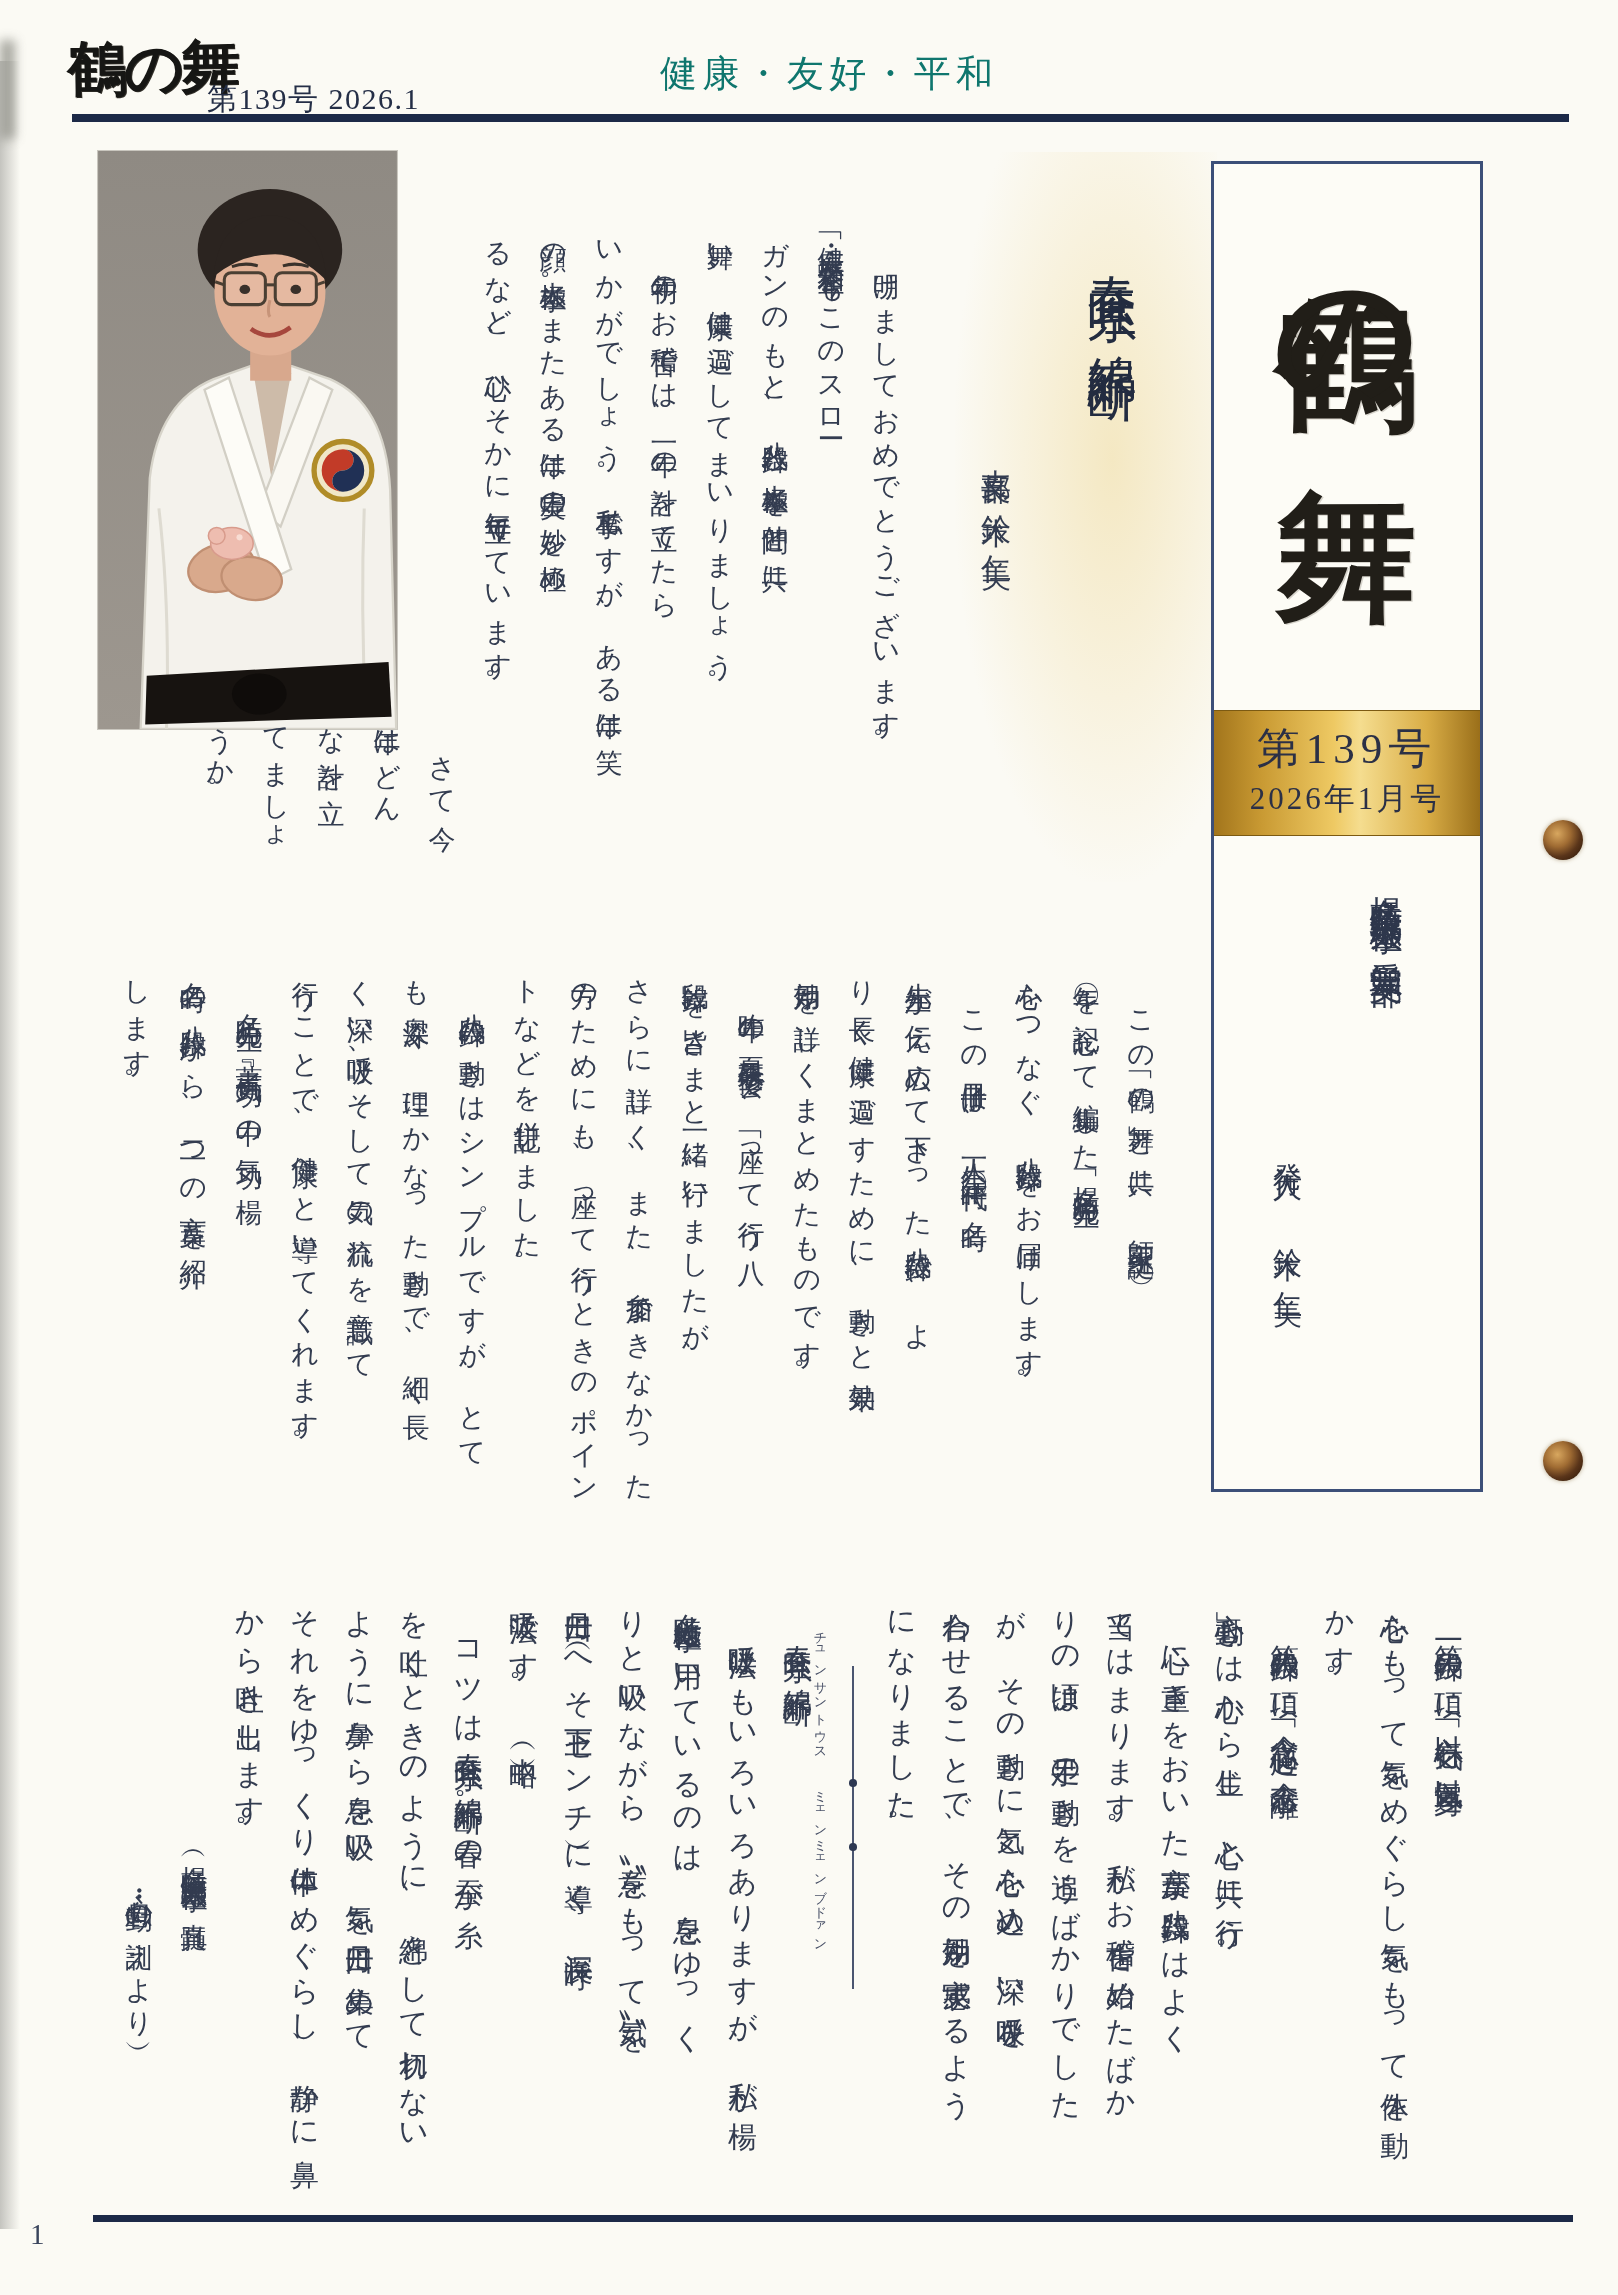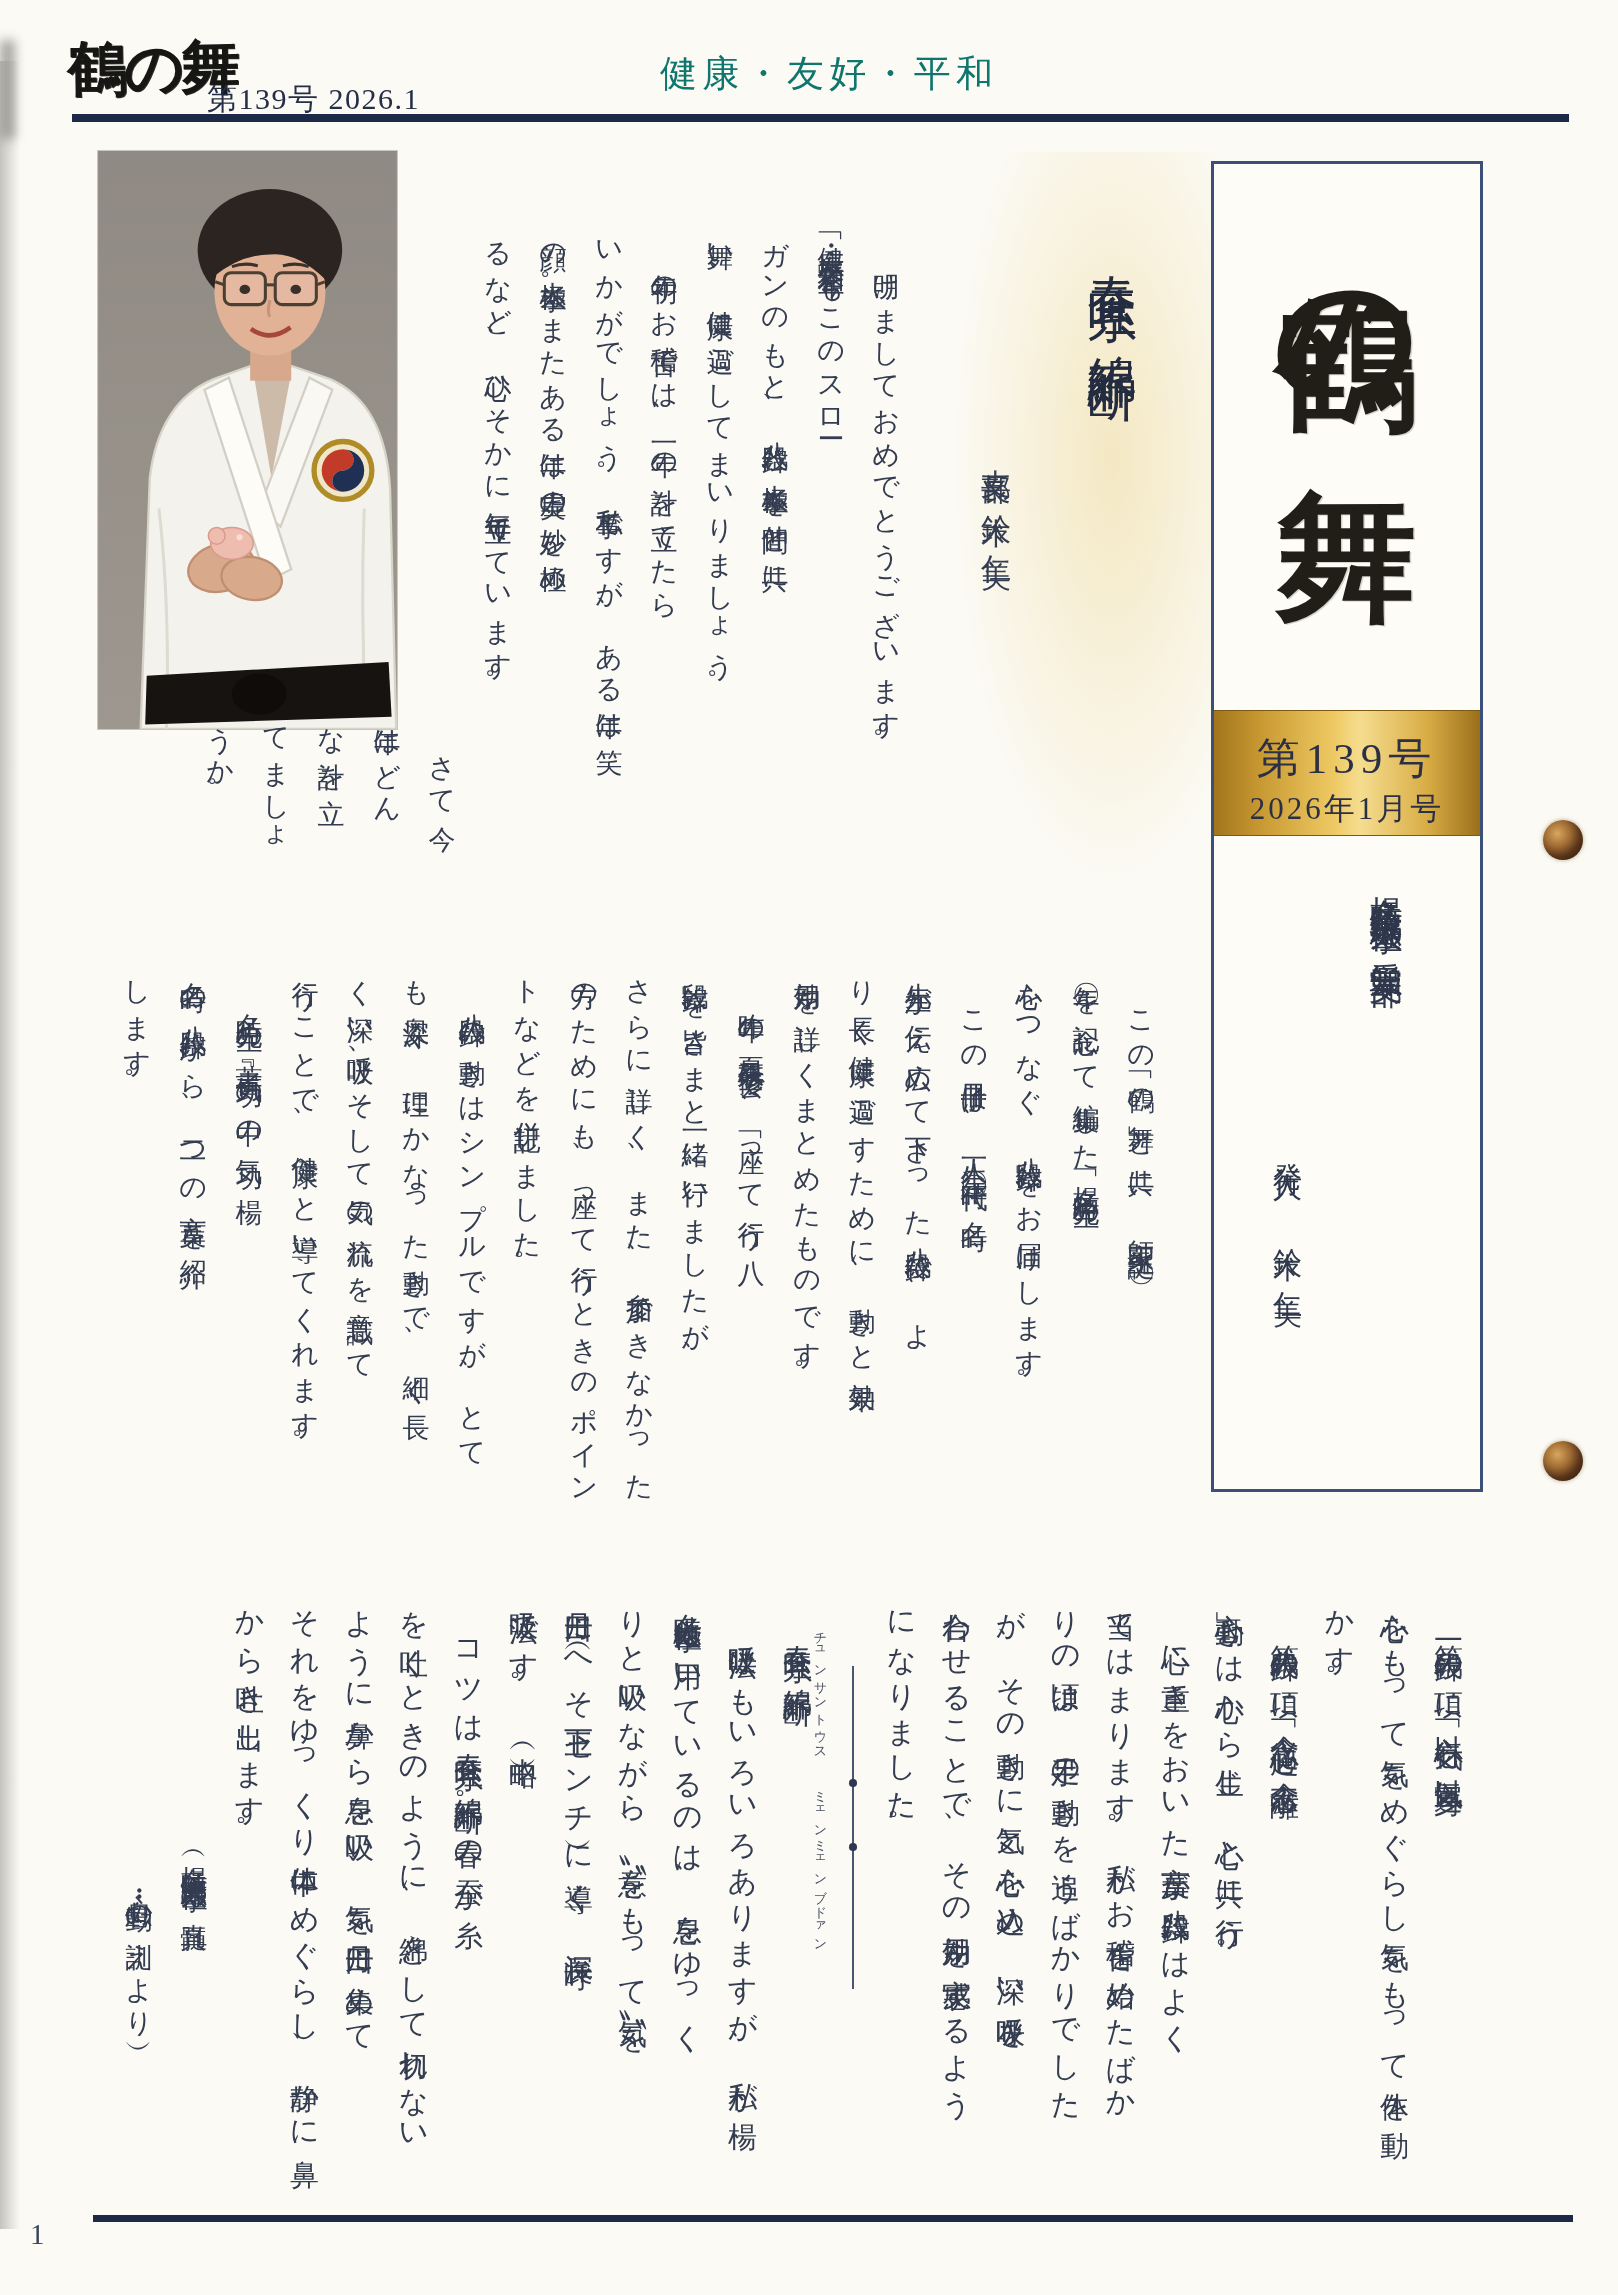--- a/index.html
+++ b/index.html
@@ -29,21 +29,21 @@
   .furi{font-size:13px;letter-spacing:1.5px;color:#4a5268;}
   
   .mast{position:absolute;left:1211px;top:161px;width:272px;height:1331px;
         border:3px solid #3c4f78;background:#fdfcf6;box-sizing:border-box;}
   .mtitle{position:absolute;left:50%;transform:translateX(-50%);top:21px;
           writing-mode:vertical-rl;font-size:141px;font-weight:bold;color:#211e18;
           letter-spacing:13.7px;line-height:1;text-shadow:1.5px 1.5px 0 rgba(40,30,10,.18);}
   .mband{position:absolute;left:0;top:546px;width:100%;height:126px;text-align:center;
          background:linear-gradient(90deg,#a2751c 0%,#c99a33 18%,#eec963 45%,#f5dd8f 55%,#d9ad46 80%,#9a6f1a 100%);
          border-top:1.5px solid #7c5a12;border-bottom:1.5px solid #7c5a12;box-sizing:border-box;}
-  .mband .l1{font-size:43px;color:#2b3046;letter-spacing:6px;padding-top:19px;}
+  .mband .l1{font-size:43px;color:#2b3046;letter-spacing:6px;padding-top:9px;}
   .mband .l2{font-size:31px;color:#2b3046;letter-spacing:3px;}
   .morg{position:absolute;left:155px;top:706px;writing-mode:vertical-rl;font-size:33px;
         letter-spacing:3px;line-height:1;color:#2e374c;}
   .mpub{position:absolute;left:59px;top:976px;writing-mode:vertical-rl;font-size:29px;
         letter-spacing:5.3px;line-height:1;color:#2e374c;}
   
   .photo{position:absolute;left:97px;top:150px;width:299px;height:578px;border:0.8px solid #c9c6be;}
   
   .sep{position:absolute;left:852px;top:1666px;width:1.5px;height:323px;background:#4a5570;}
   .sep .d1,.sep .d2{position:absolute;left:-3px;width:7.6px;height:7.6px;border-radius:50%;background:#2e3852;}

